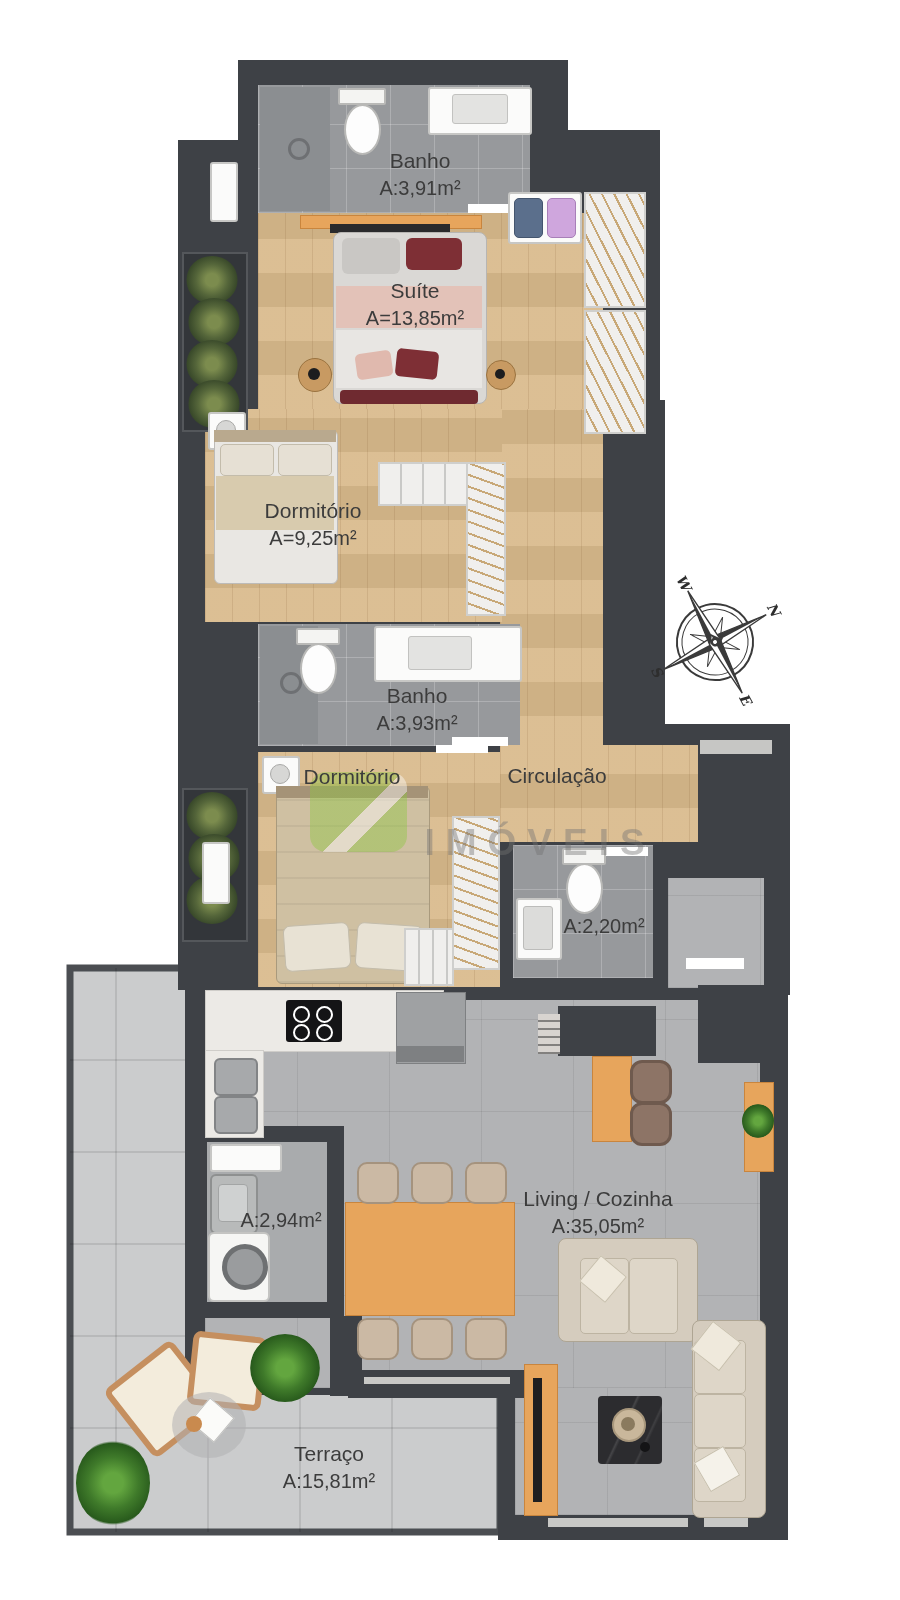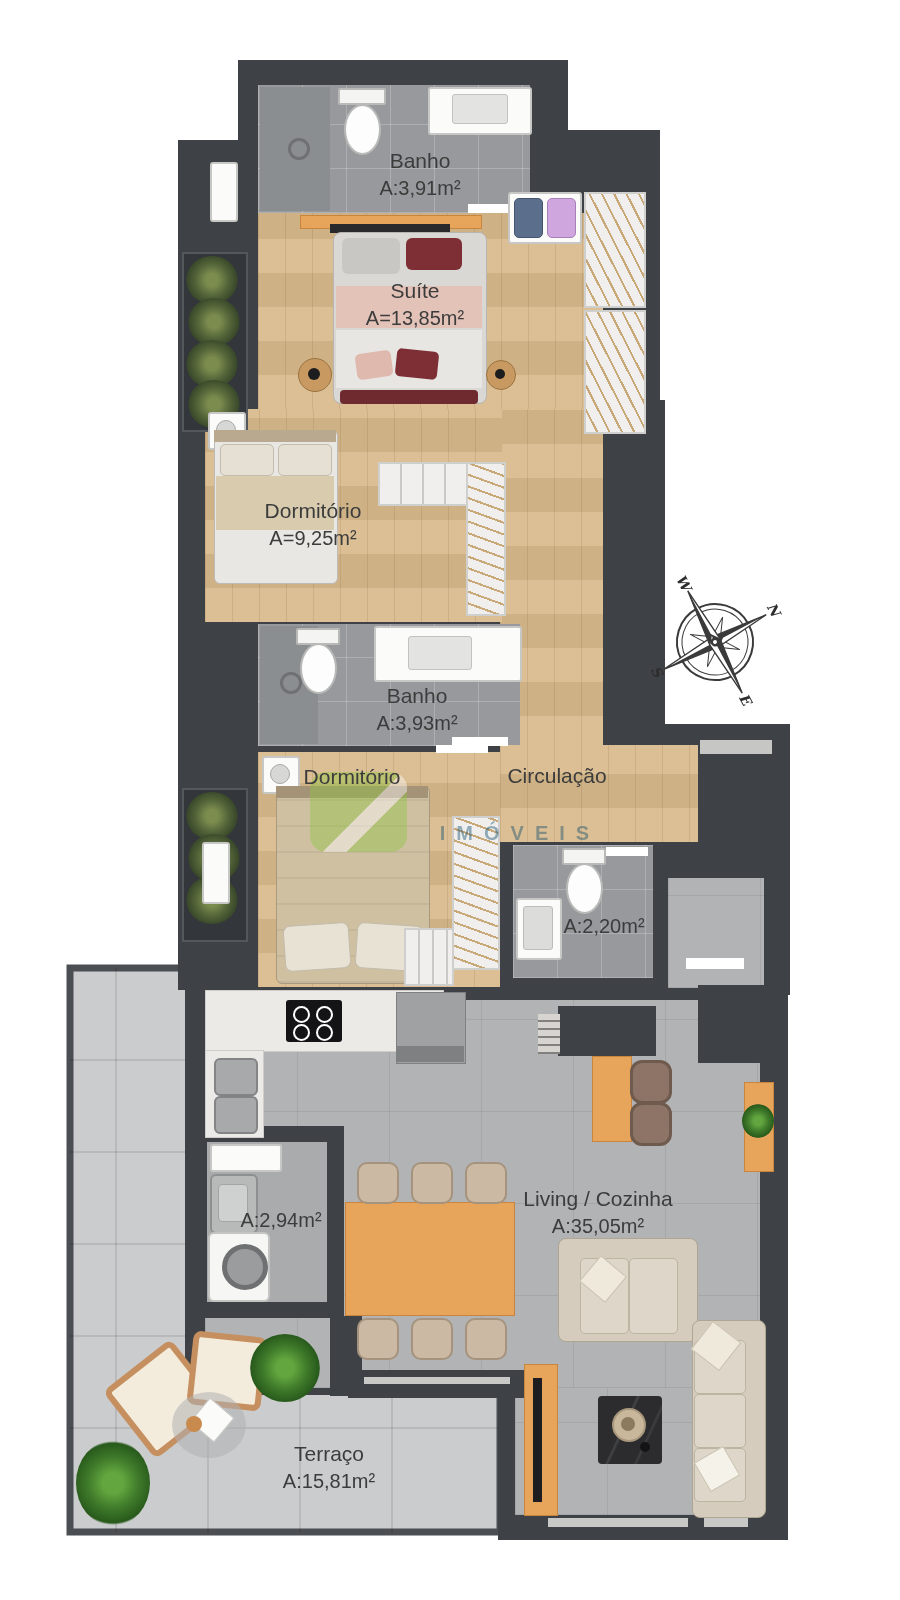--- a/index.html
+++ b/index.html
@@ -260,21 +260,21 @@
           <text x="70" y="140">S</text>
           <text x="136" y="75">E</text>
           <text x="4" y="75">W</text>
         </g>
       </g>
     </svg>
   </div>
 
   <div class="wm" style="left:310px;top:772px;width:97px;height:80px;border-radius:16px;
        background:linear-gradient(135deg,#8cc63f 52%,#ffffff 52% 66%,#8cc63f 66%);"></div>
-  <div class="wm" style="left:390px;top:822px;width:260px;text-align:center;font-weight:bold;font-size:20px;letter-spacing:11px;color:#0c4a6e;">IMÓVEIS</div>
+  <div class="wm" style="left:410px;top:822px;width:260px;text-align:center;font-weight:bold;font-size:37px;letter-spacing:11px;color:#737373;">IMÓVEIS</div>
 
   <div class="label" style="left:310px;top:147px;">
     <div class="nm">Banho</div>
     <div class="ar">A:3,91m²</div>
   </div>
   <div class="label" style="left:305px;top:277px;">
     <div class="nm">Suíte</div>
     <div class="ar">A=13,85m²</div>
   </div>
   <div class="label" style="left:203px;top:497px;">

